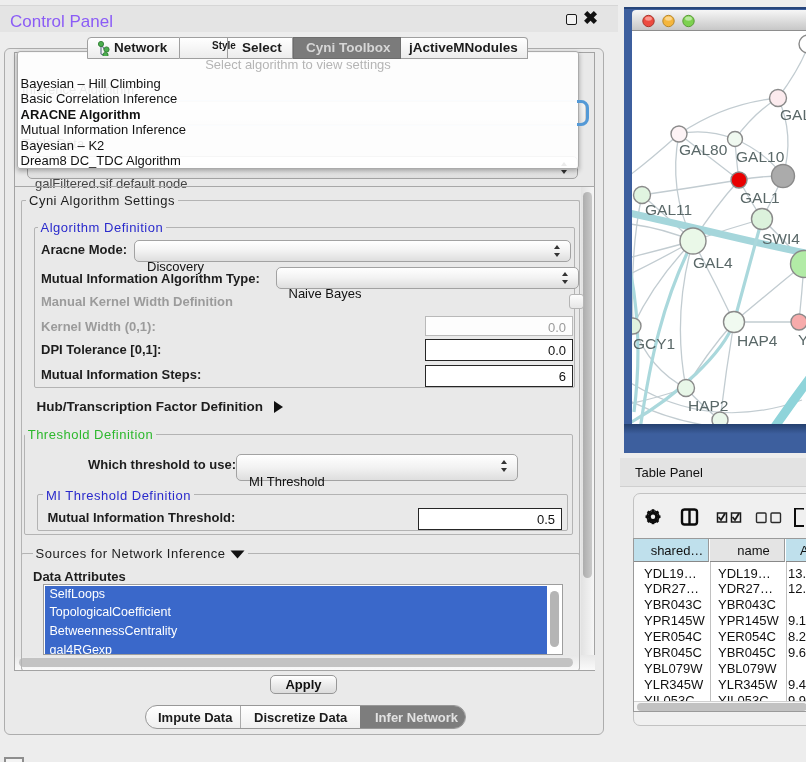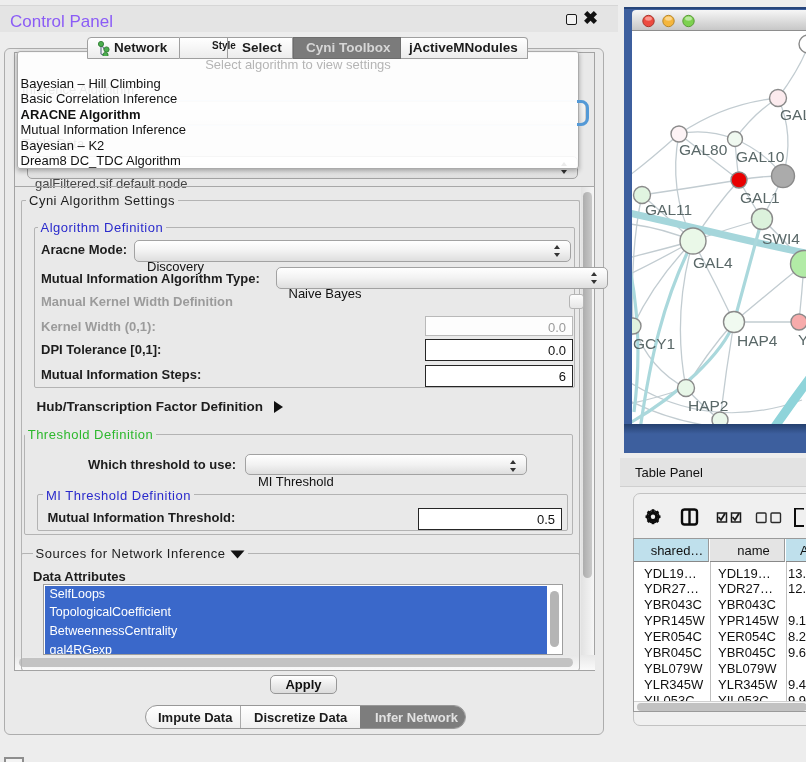--- a/index.html
+++ b/index.html
@@ -81,21 +81,21 @@
 <div class="abs lbl" style="left:41px;top:242px;">Aracne Mode:</div>
 <div class="abs combo" style="left:134px;top:239.5px;width:437px;height:22px;">
     <span class="cv">Discovery</span>
   <svg class="spin" viewBox="0 0 8 14">
       <path d="M1 5 L4 1 L7 5 Z" fill="#333"></path>
       <path d="M1 9 L4 13 L7 9 Z" fill="#333"></path>
     </svg>
   </div>
 
 <div class="abs lbl" style="left:41px;top:270.5px;">Mutual Information Algorithm Type:</div>
-<div class="abs combo" style="left:275.5px;top:266.5px;width:332px;height:22px;">
+<div class="abs combo" style="left:275.5px;top:266.5px;width:303px;height:22px;">
     <span class="cv">Naive Bayes</span>
   <svg class="spin" viewBox="0 0 8 14">
       <path d="M1 5 L4 1 L7 5 Z" fill="#333"></path>
       <path d="M1 9 L4 13 L7 9 Z" fill="#333"></path>
     </svg>
   </div>
 
 <div class="abs lbl dis" style="left:41px;top:294px;">Manual Kernel Width Definition</div>
 <div class="abs" style="left:569px;top:294px;width:15px;height:15px;border:1px solid #b5b5b5;border-radius:3px;background:linear-gradient(#fdfdfd,#e7e7e7);"></div>
 
@@ -110,21 +110,21 @@
 
 <div class="abs lbl" style="left:36.5px;top:399px;font-size:13.5px;">Hub/Transcription Factor Definition</div>
 <svg class="abs" style="left:272px;top:400px;" width="12" height="14" viewBox="0 0 12 14">
     <path d="M2 1 L11 7 L2 13 Z" fill="#111"></path>
   </svg>
 
 <div class="abs grp" style="left:24px;top:434px;width:549px;height:100.5px;"></div>
 <div class="abs gt" style="left:24.7px;top:426.5px;color:#2db82d;">Threshold Definition</div>
 
 <div class="abs lbl" style="left:88px;top:456.5px;">Which threshold to use:</div>
-<div class="abs combo" style="left:245px;top:454px;width:281.5px;height:21px;">
+<div class="abs combo" style="left:236px;top:454px;width:281.5px;height:27px;">
     <span class="cv">MI Threshold</span>
   <svg class="spin" viewBox="0 0 8 14">
       <path d="M1 5 L4 1 L7 5 Z" fill="#333"></path>
       <path d="M1 9 L4 13 L7 9 Z" fill="#333"></path>
     </svg>
   </div>
 
 <div class="abs grp" style="left:37px;top:494px;width:530.5px;height:37px;"></div>
 <div class="abs gt" style="left:43px;top:488px;color:#2a2acc;">MI Threshold Definition</div>
 

